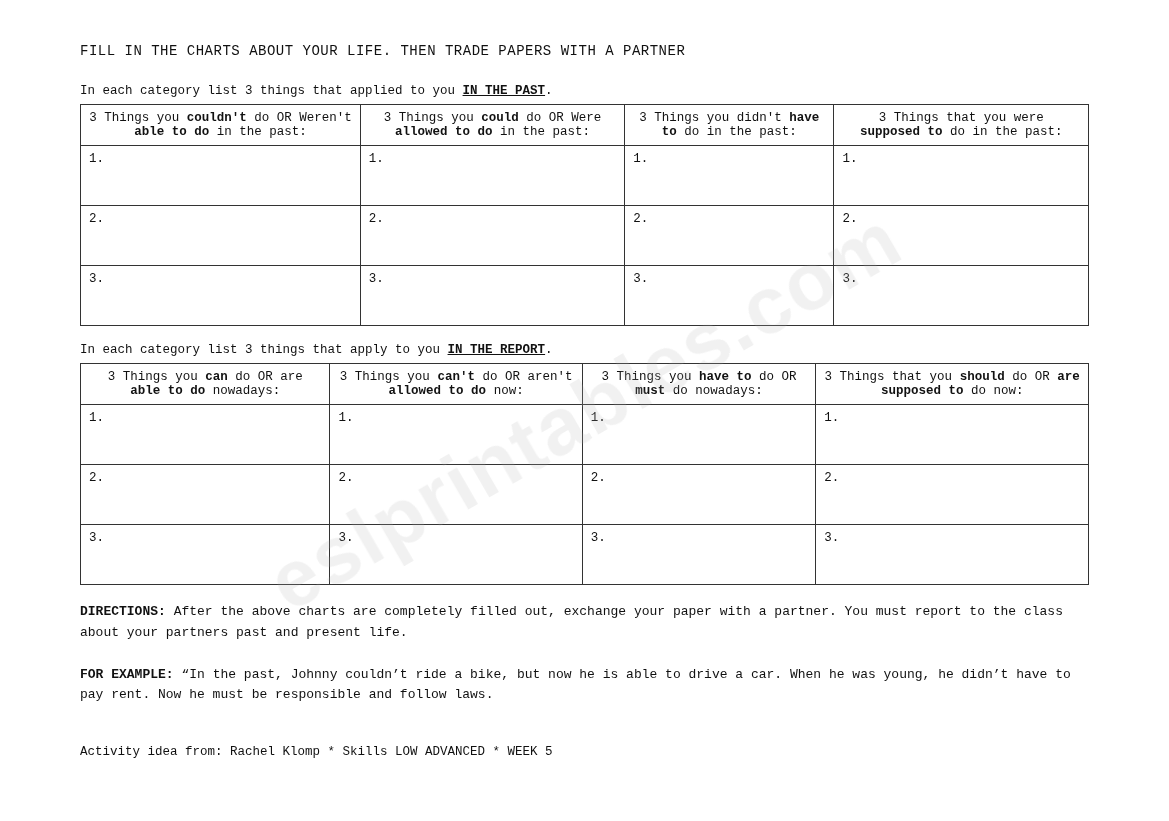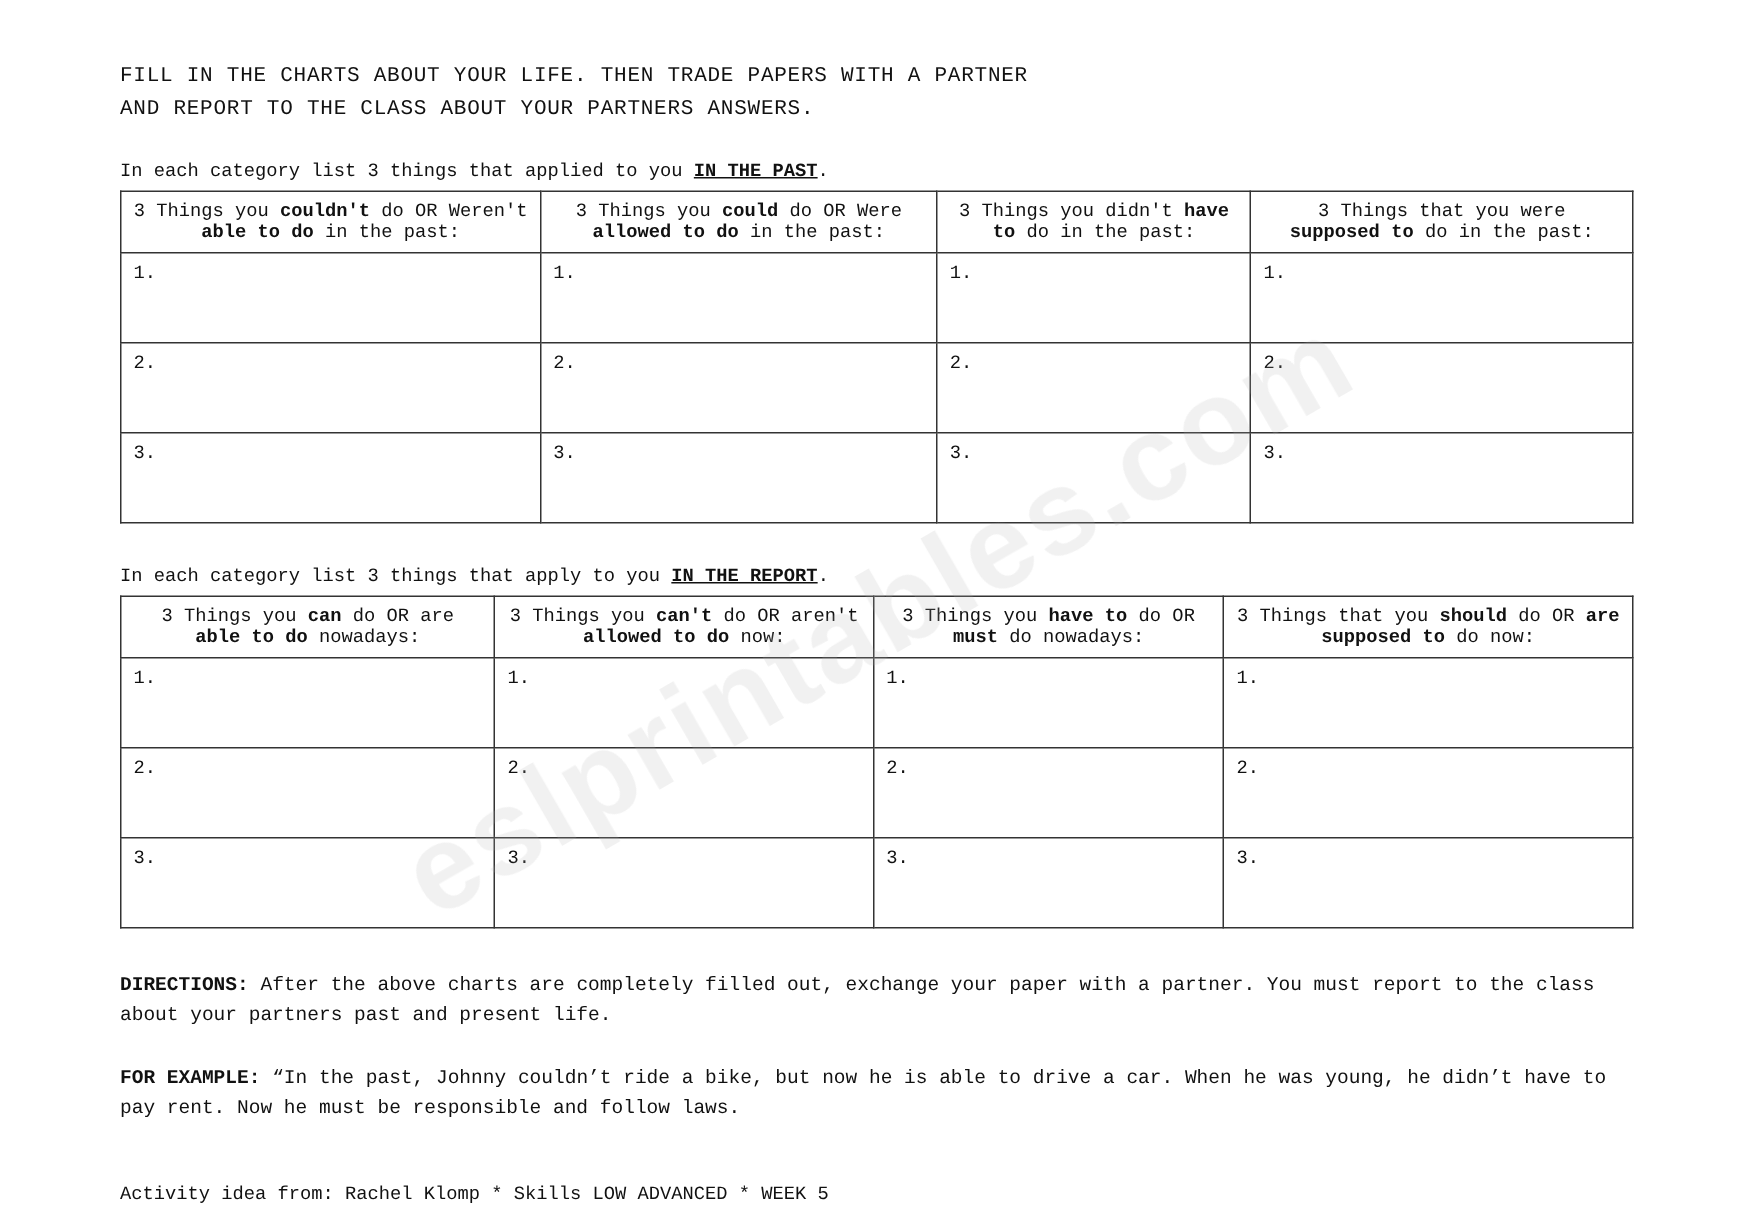--- a/index.html
+++ b/index.html
@@ -25,21 +25,21 @@
       font-size: 12.5px;
       margin-bottom: 6px;
       font-family: 'Courier New', Courier, monospace;
     }
     .section-instruction strong, .section-instruction u {
       font-weight: bold;
     }
     table {
       width: 100%;
       border-collapse: collapse;
-      margin-bottom: 28px;
+      margin-bottom: 17px;
     }
     table th, table td {
       border: 1px solid #333;
       padding: 6px 8px;
       vertical-align: top;
       font-family: 'Courier New', Courier, monospace;
       font-size: 12.5px;
     }
     table th {
       text-align: center;
@@ -84,21 +84,20 @@
       letter-spacing: 2px;
     }
   </style>
 </head>
 <body>
 
 <div class="watermark">eslprintables.com</div>
 
 <div class="page-title">
   <div>FILL IN THE CHARTS ABOUT YOUR LIFE.  THEN TRADE PAPERS WITH A PARTNER</div>
-  <div>AND REPORT TO THE CLASS ABOUT YOUR PARTNERS ANSWERS.</div>
 </div>
 
 <div class="section-instruction">
   <span>In each category list 3 things that applied to you </span><u><strong>IN THE PAST</strong></u><span>.</span>
 </div>
 
 <table>
   <thead>
     <tr>
       <th>

